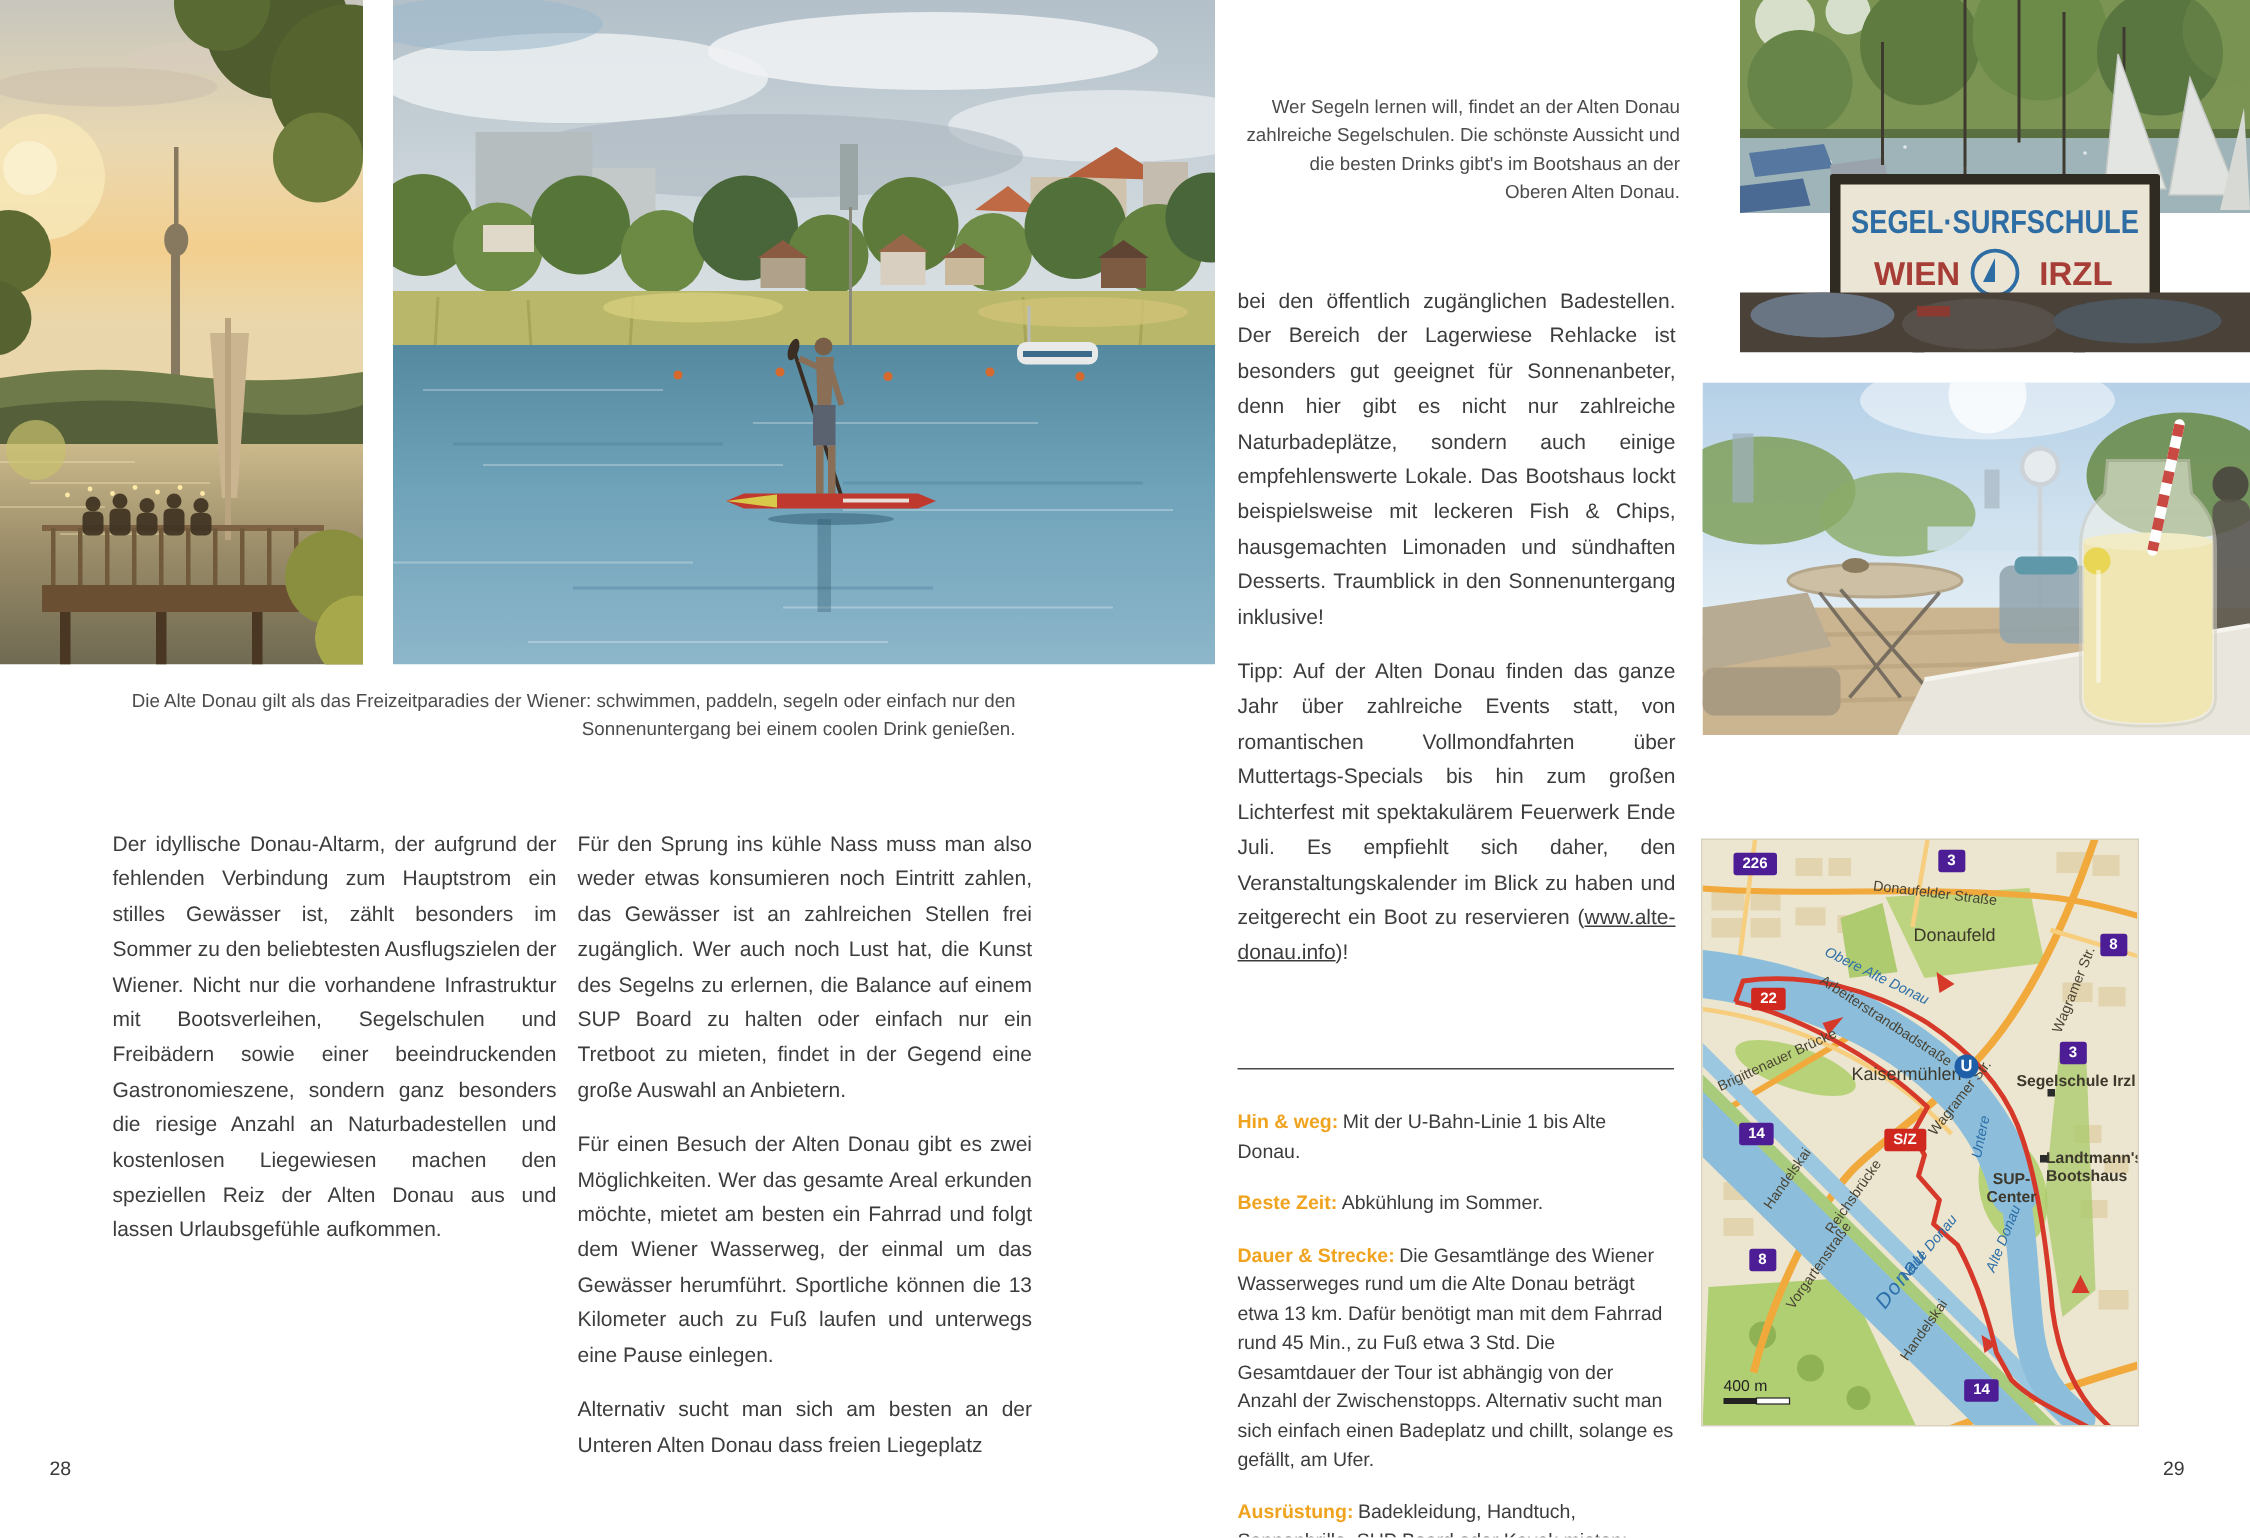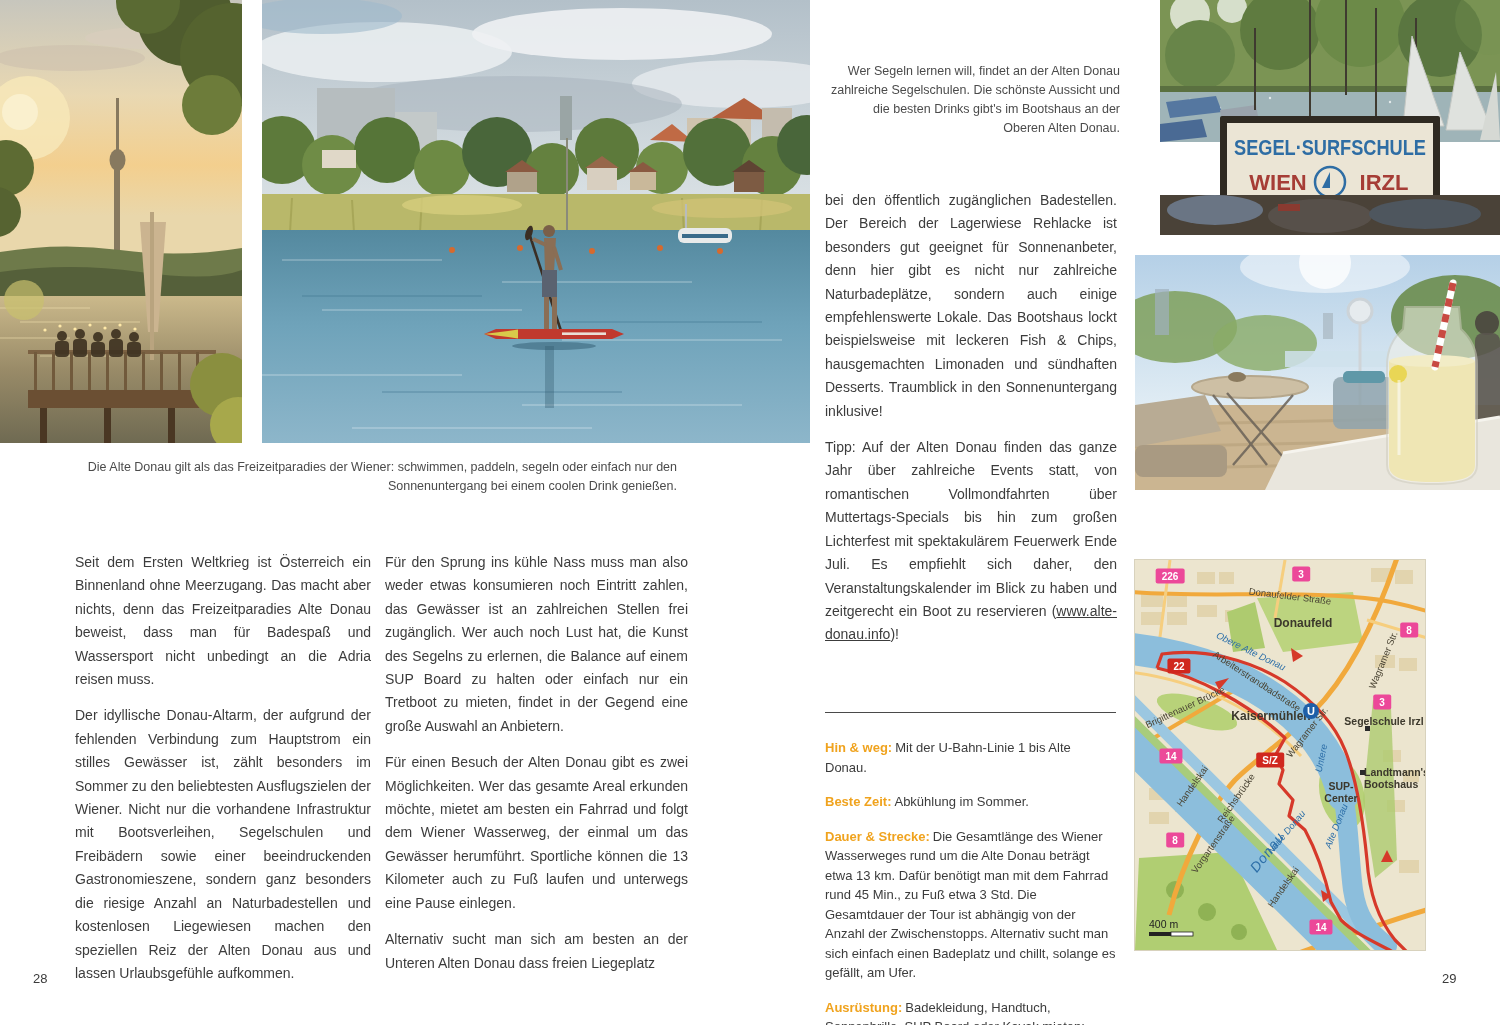--- a/index.html
+++ b/index.html
@@ -32,24 +32,24 @@
   .info-block a.link{color:#3c3c3c;}
 
   .pagenum{position:absolute;font-size:13px;color:#3a3a3a;}
 
   
   .map{position:absolute;left:1135px;top:560px;width:290px;height:390px;overflow:hidden;
        background:#ECE5CF;outline:1px solid #d8d2bd;}
   .map .ml{position:absolute;white-space:nowrap;font-size:9.5px;color:#4a4434;
            transform-origin:center;}
   .map .bold{font-weight:bold;color:#3c382c;}
-  .map .place{font-weight:bold;font-size:12px;color:#3c382c;padding-left:32px;}
+  .map .place{font-weight:normal;font-size:12px;color:#3c382c;padding-left:32px;}
   .map .water-label{color:#2D6FA8;font-style:italic;}
   .map .big-water{font-size:14px;letter-spacing:1px;}
-  .map .badge{position:absolute;transform:translate(-50%,-50%);background:#ec4899;color:#fff;
+  .map .badge{position:absolute;transform:translate(-50%,-50%);background:#4c1d95;color:#fff;
               font-size:10px;font-weight:bold;padding:1px 6px;border-radius:2px;line-height:13px;}
   .map .badge.red{background:#D0271E;}
   .map .ubadge{position:absolute;transform:translate(-50%,-50%);width:16px;height:16px;border-radius:50%;
                background:#1E5FA8;color:#fff;font-size:11px;font-weight:bold;text-align:center;line-height:16px;}
   .map .marker{position:absolute;width:5px;height:5px;background:#2b2b2b;}
   .map .mscale{position:absolute;left:14px;top:358px;font-size:10.5px;color:#222;}
 
   .signtext{font-family:"Liberation Sans", sans-serif;font-weight:bold;}
 </style>
 </head>
@@ -403,21 +403,20 @@
         <line x1="264" y1="125" x2="264" y2="200" stroke="#ffffff" stroke-width="3" opacity="0.55"></line>
       </g>
     </svg>
   </div>
 
   <div class="abs caption intro-caption" style="left:828px;top:62px;width:292px">Wer Segeln lernen will, findet an der Alten Donau zahlreiche Segelschulen. Die schönste Aussicht und die besten Drinks gibt's im Bootshaus an der Oberen Alten Donau.</div>
 
   <div class="abs caption" style="left:75px;top:458px;width:602px">Die Alte Donau gilt als das Freizeitparadies der Wiener: schwimmen, paddeln, segeln oder einfach nur den Sonnenuntergang bei einem coolen Drink genießen.</div>
 
   <div class="col" style="left:75px;top:551px;width:296px">
-    <p>Seit dem Ersten Weltkrieg ist Österreich ein Binnenland ohne Meerzugang. Das macht aber nichts, denn das Freizeitparadies Alte Donau beweist, dass man für Badespaß und Wassersport nicht unbedingt an die Adria reisen muss.</p>
     <p>Der idyllische Donau-Altarm, der aufgrund der fehlenden Verbindung zum Hauptstrom ein stilles Gewässer ist, zählt besonders im Sommer zu den beliebtesten Ausflugszielen der Wiener. Nicht nur die vorhandene Infrastruktur mit Bootsverleihen, Segelschulen und Freibädern sowie einer beeindruckenden Gastronomieszene, sondern ganz besonders die riesige Anzahl an Naturbadestellen und kostenlosen Liegewiesen machen den speziellen Reiz der Alten Donau aus und lassen Urlaubsgefühle aufkommen.</p>
   </div>
 
   <div class="col" style="left:385px;top:551px;width:303px">
     <p>Für den Sprung ins kühle Nass muss man also weder etwas konsumieren noch Eintritt zahlen, das Gewässer ist an zahlreichen Stellen frei zugänglich. Wer auch noch Lust hat, die Kunst des Segelns zu erlernen, die Balance auf einem SUP Board zu halten oder einfach nur ein Tretboot zu mieten, findet in der Gegend eine große Auswahl an Anbietern.</p>
     <p>Für einen Besuch der Alten Donau gibt es zwei Möglichkeiten. Wer das gesamte Areal erkunden möchte, mietet am besten ein Fahrrad und folgt dem Wiener Wasserweg, der einmal um das Gewässer herumführt. Sportliche können die 13 Kilometer auch zu Fuß laufen und unterwegs eine Pause einlegen.</p>
     <p>Alternativ sucht man sich am besten an der Unteren Alten Donau dass freien Liegeplatz</p>
   </div>
 
   <div class="col" style="left:825px;top:189px;width:292px">

